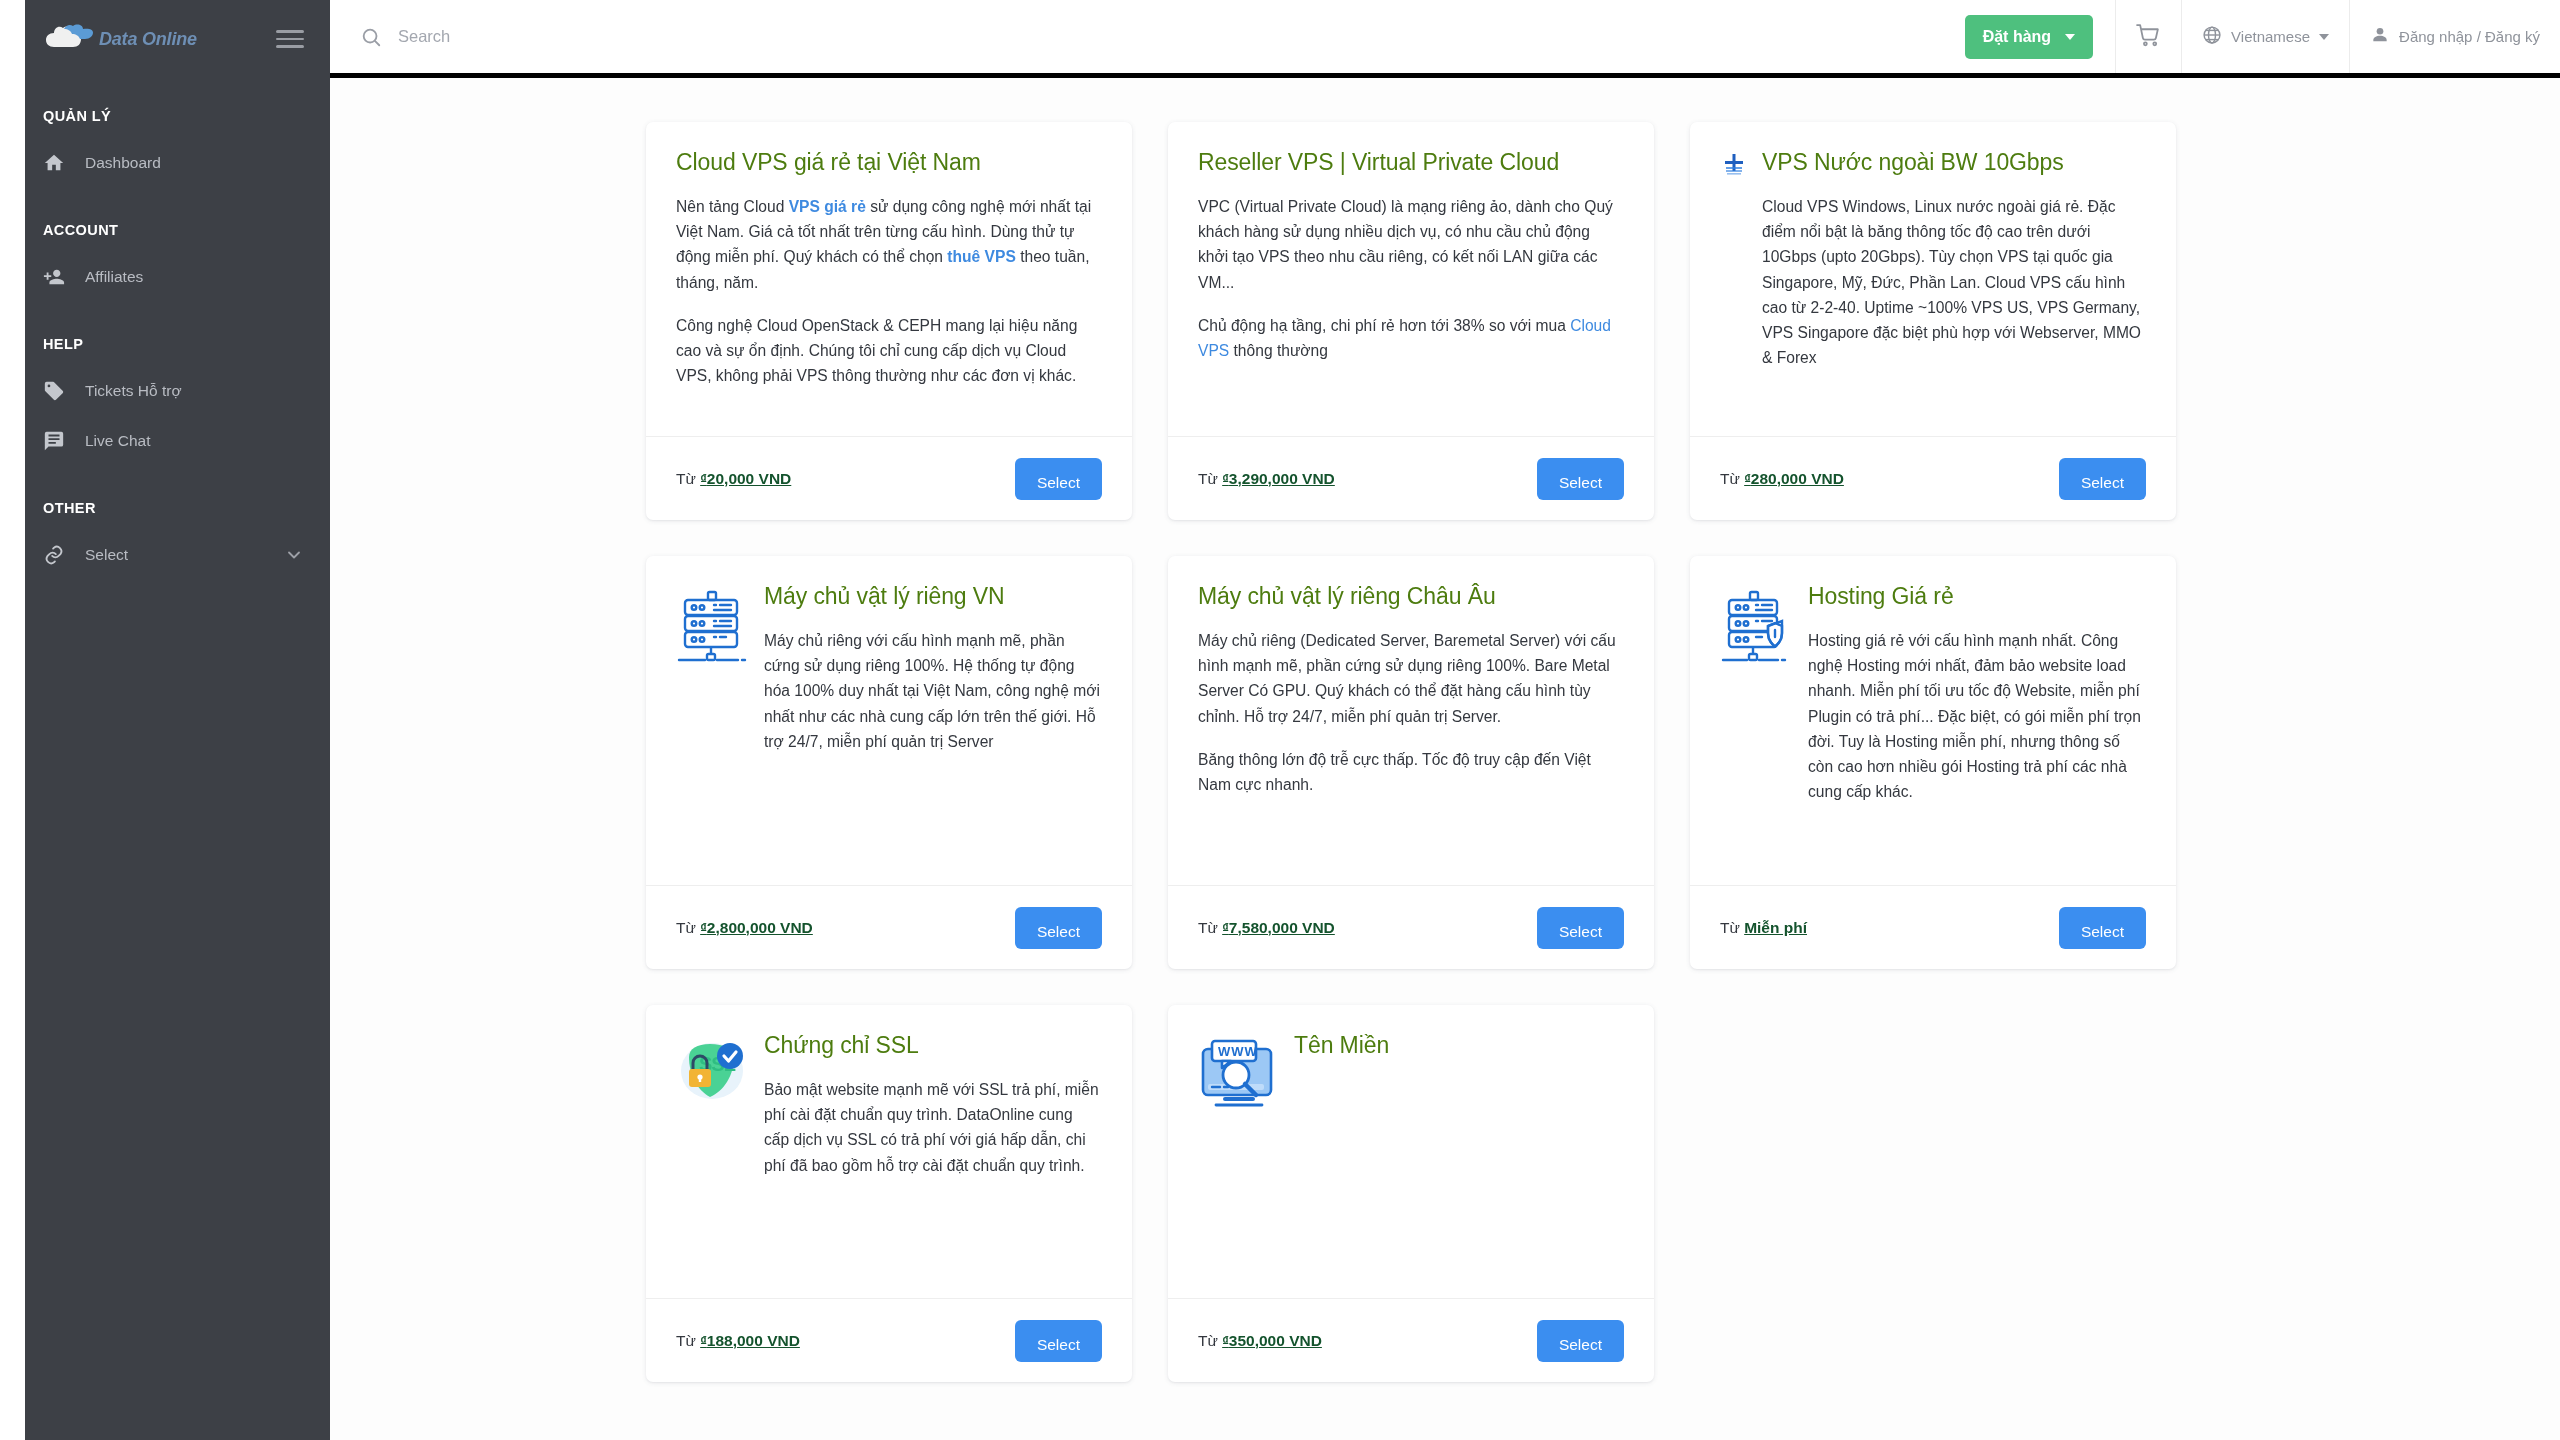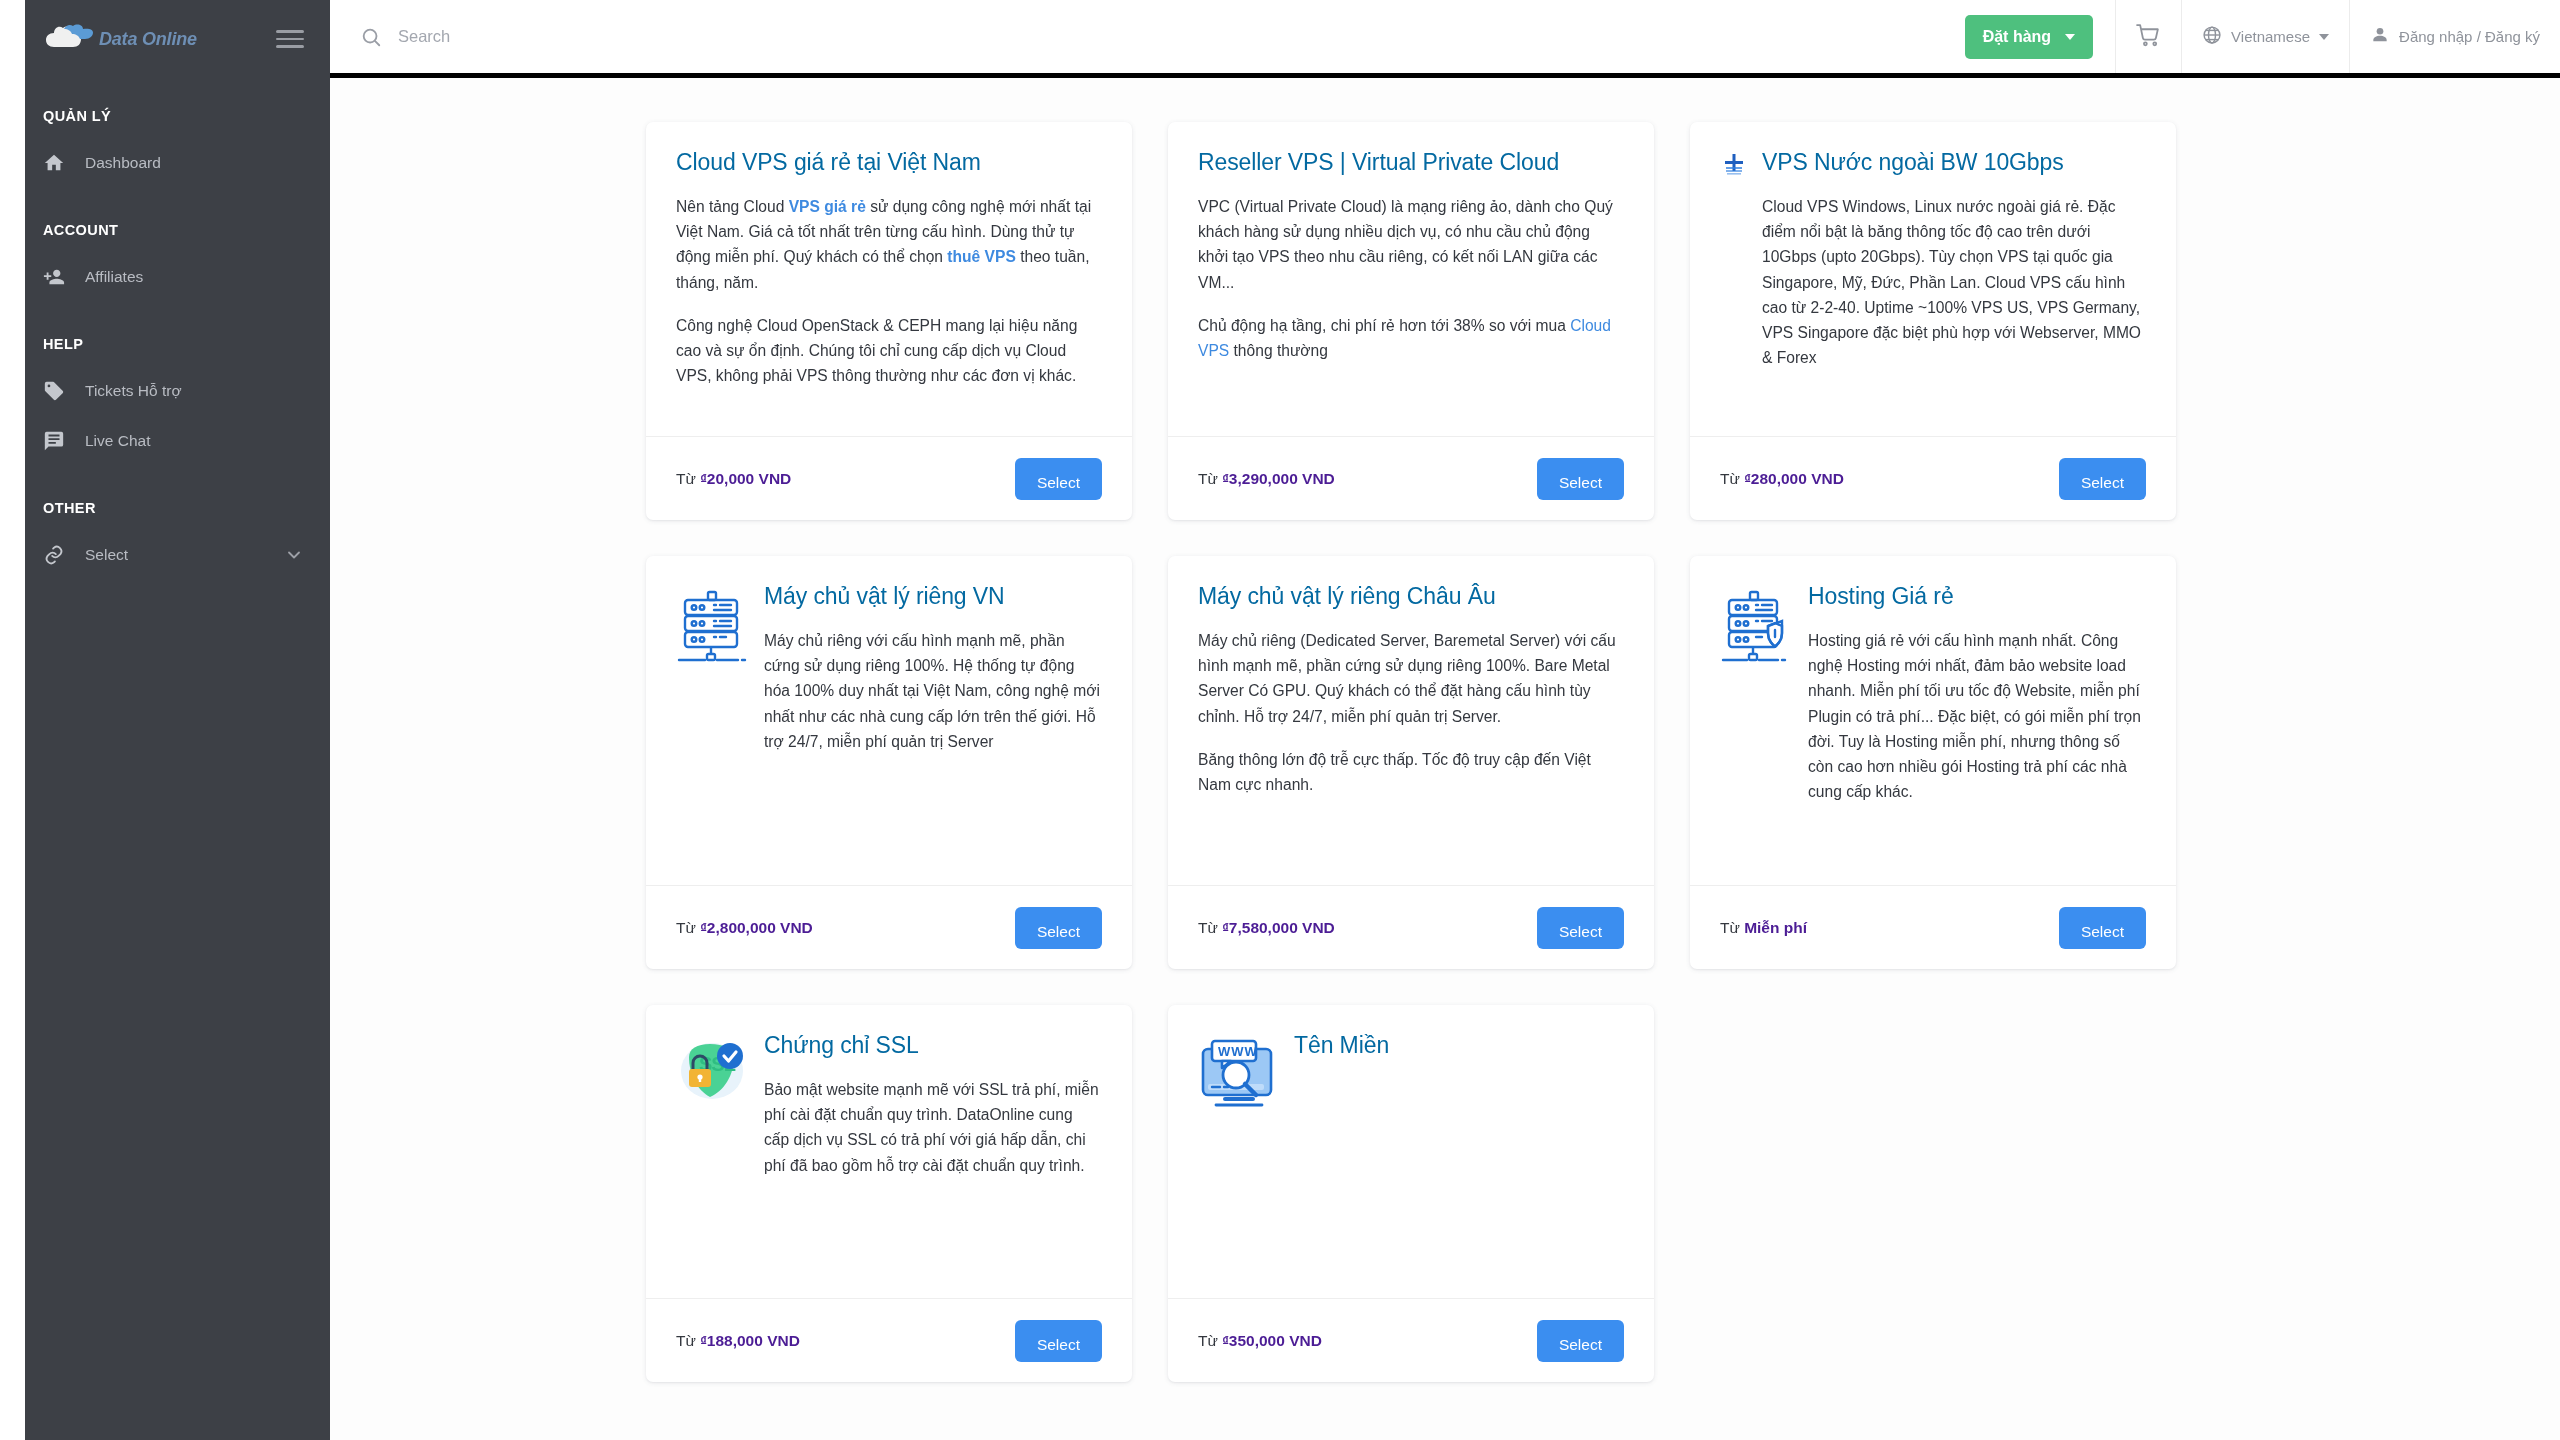--- a/index.html
+++ b/index.html
@@ -164,21 +164,21 @@
     gap: 14px;
     min-height: 0;
   }
   .card-art {
     flex: 0 0 auto;
     padding-top: 4px;
   }
   .card-art.tiny { padding-top: 2px; }
   .card-main { flex: 1; min-width: 0; }
   .card-title {
-    color: #0369a1;
+    color: #4d7c0f;
     font-size: 23px;
     font-weight: normal;
     line-height: 1.3;
     margin-bottom: 16px;
     letter-spacing: -0.1px;
   }
   .card-desc {
     color: #34383f;
     font-size: 15.6px;
     line-height: 1.62;
@@ -189,21 +189,21 @@
   .card-foot {
     border-top: 1px solid #eeeeee;
     height: 84px;
     flex: 0 0 84px;
     display: flex;
     align-items: center;
     justify-content: space-between;
     padding: 0 30px;
   }
   .price { font-size: 15.5px; color: #34383f; }
-  .price .amount { color: #4c1d95; font-weight: bold; }
+  .price .amount { color: #14532d; font-weight: bold; text-decoration: underline; }
   .price .dong { font-size: 13px; vertical-align: 1px; }
   .select-btn {
     background: #3b8ef0;
     color: #ffffff;
     border: none;
     border-radius: 6px;
     height: 42px;
     padding: 16px 22px;
     font-size: 15.5px;
     cursor: pointer;

